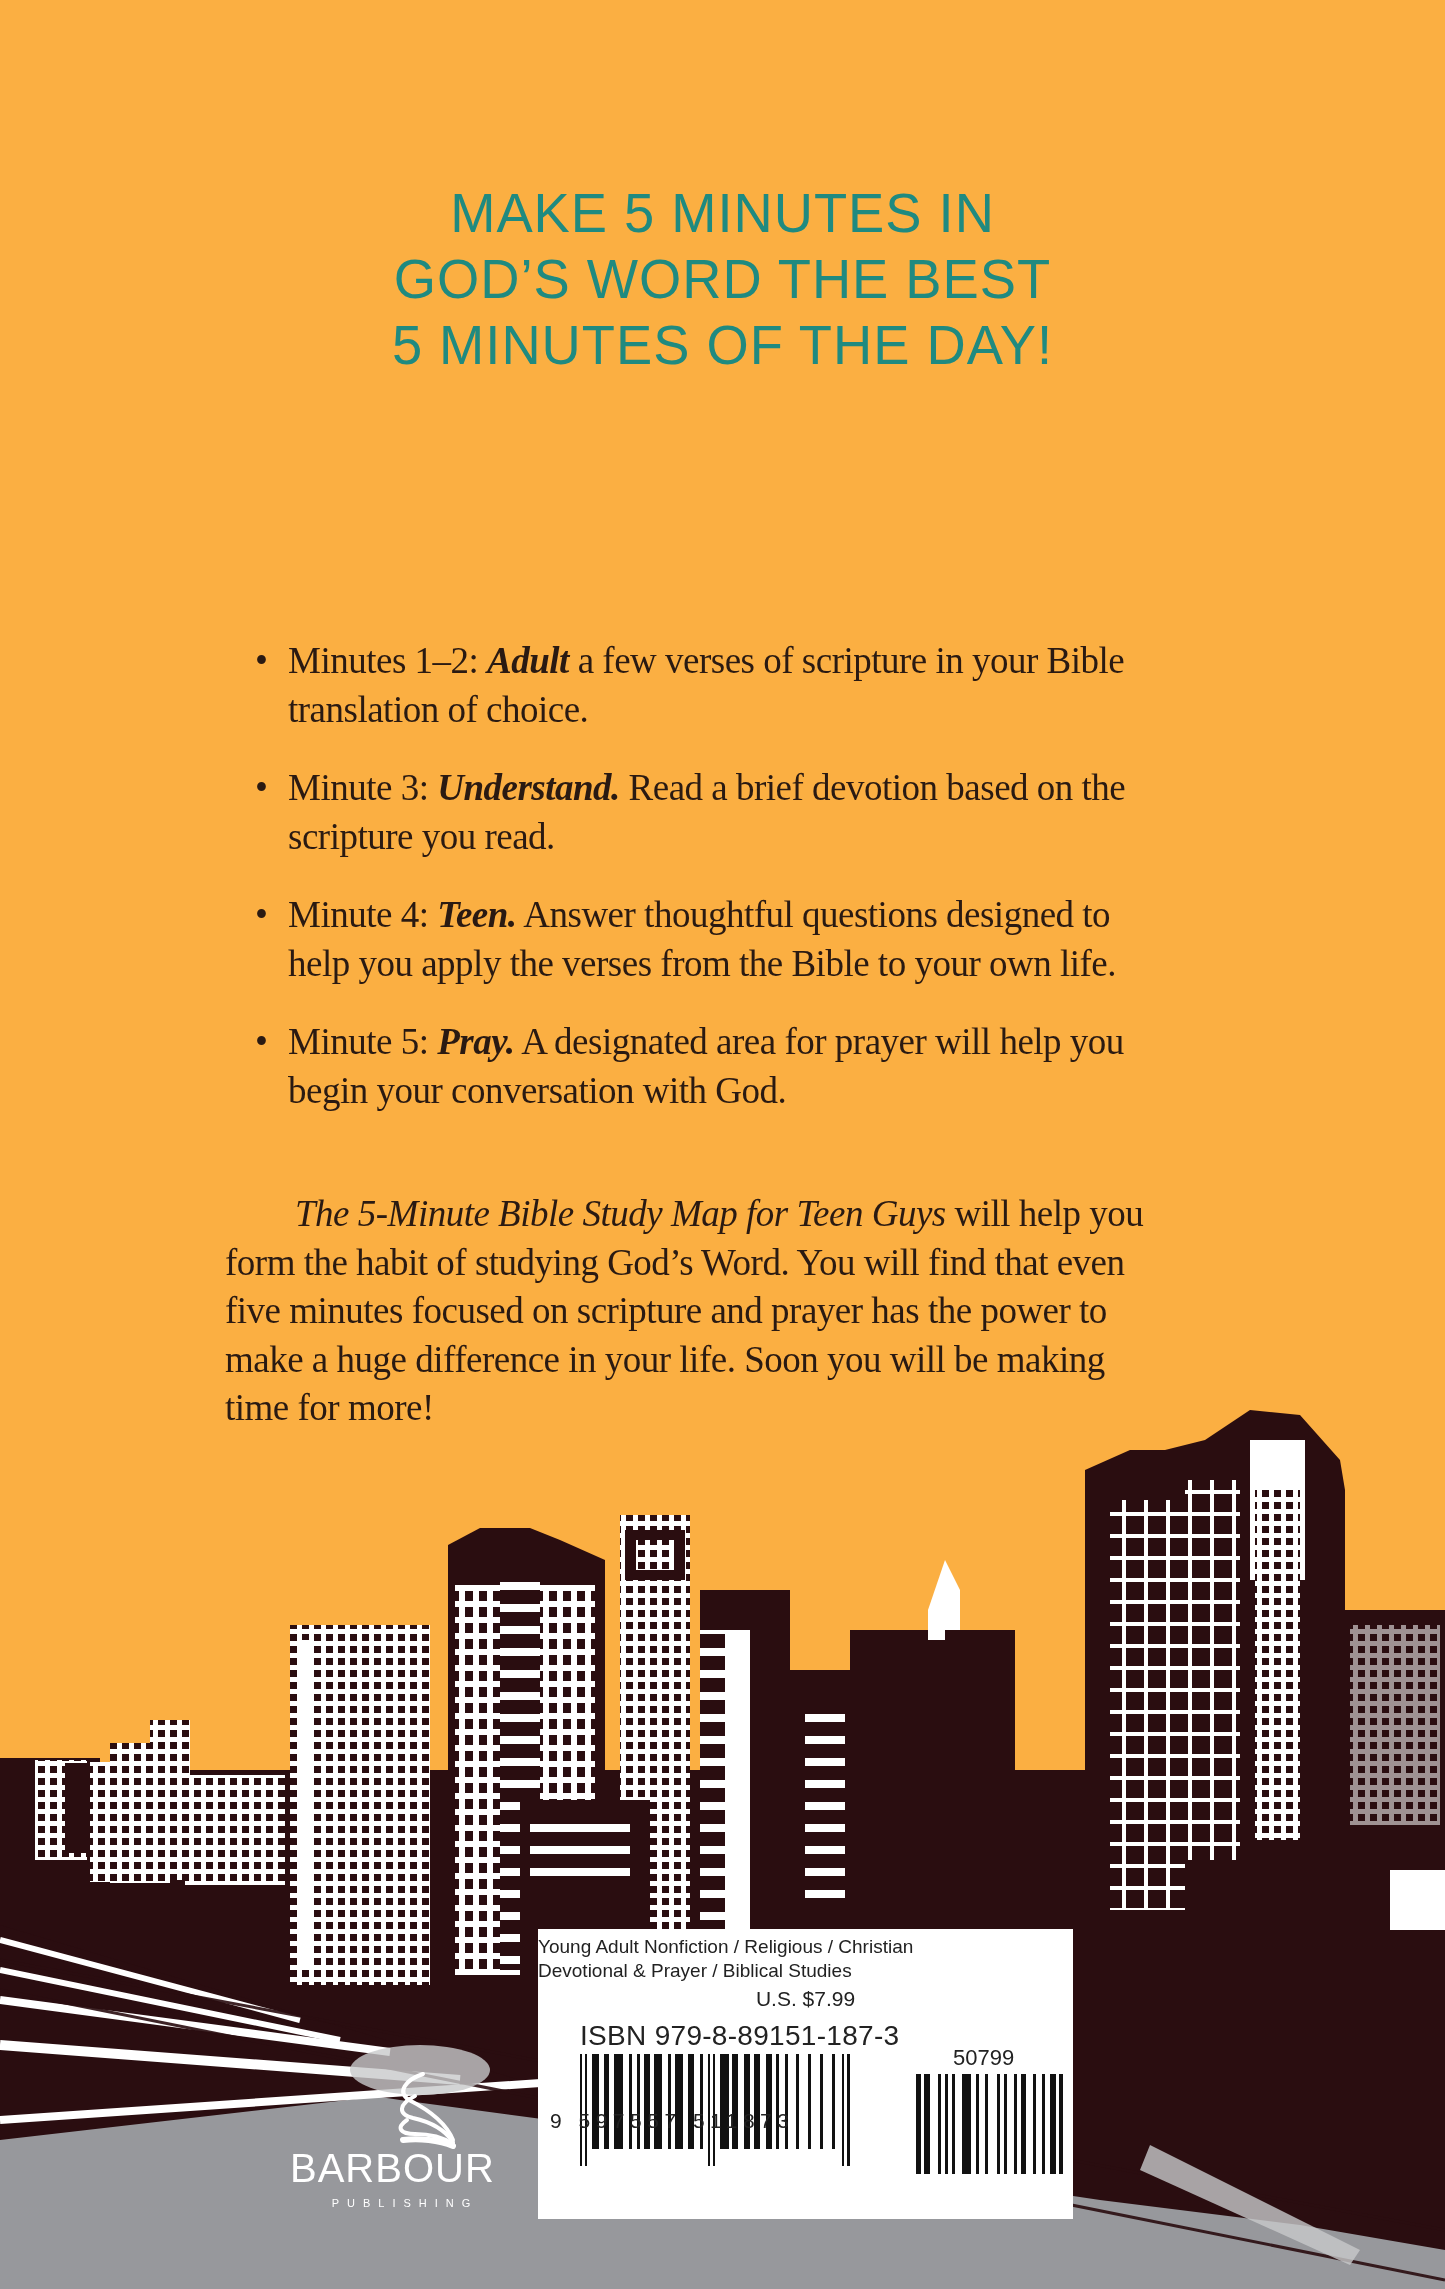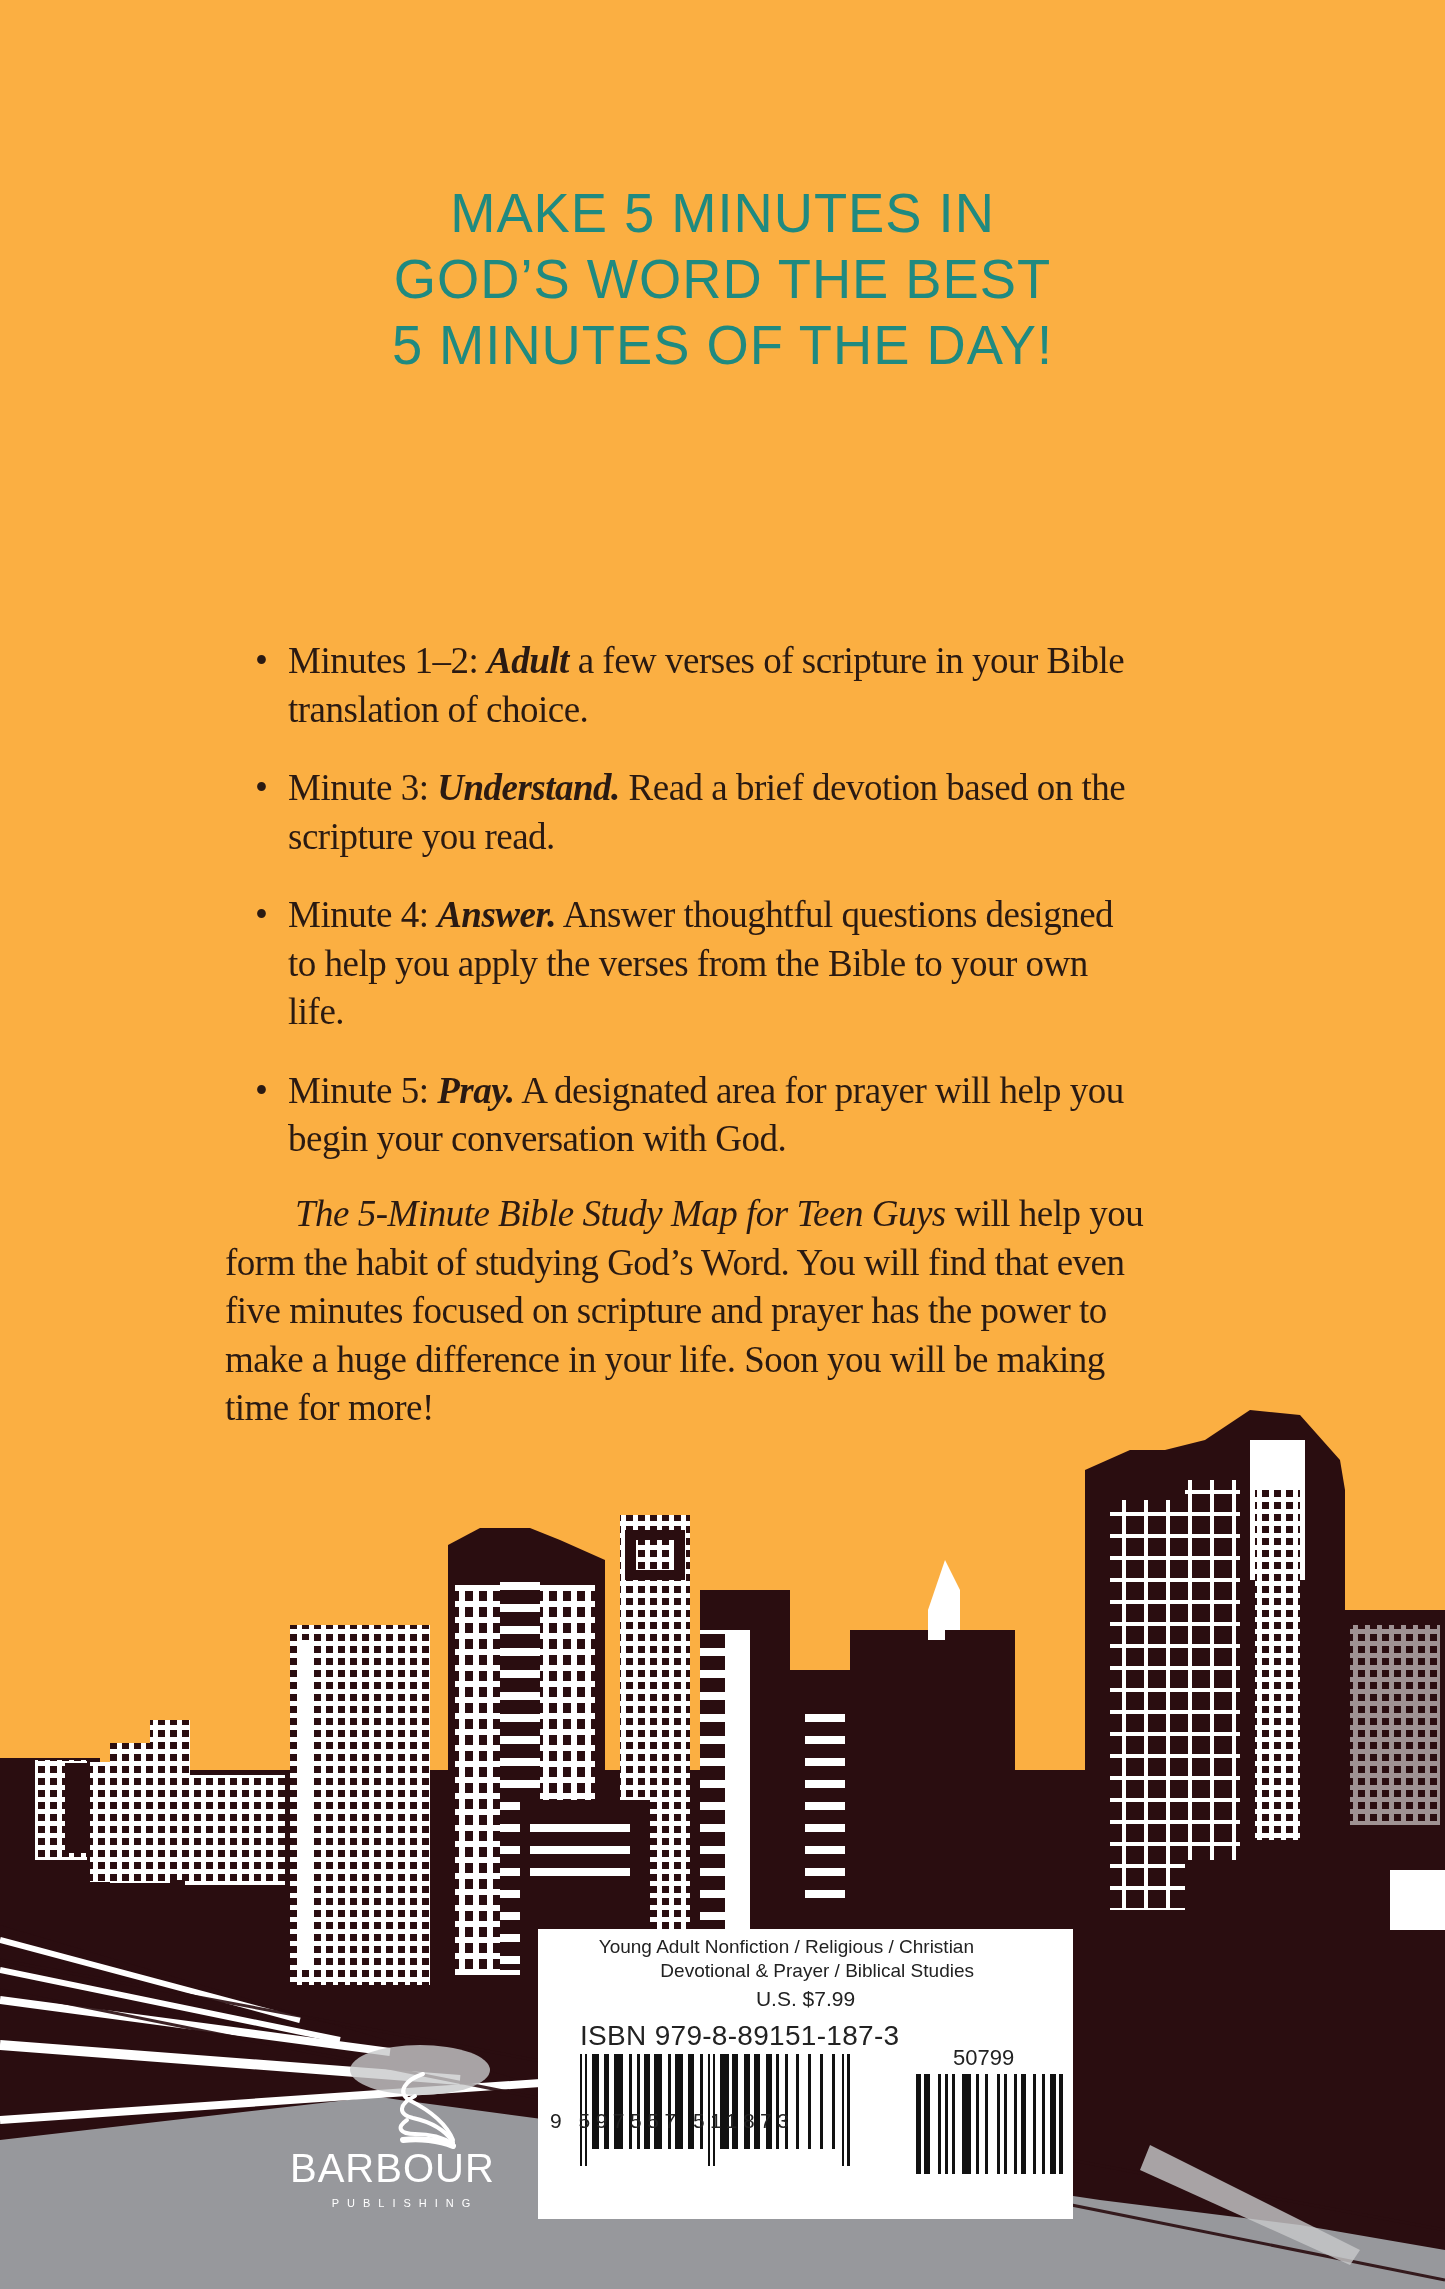--- a/index.html
+++ b/index.html
@@ -43,21 +43,21 @@
     .outro i { font-style: italic; }
 
     .skyline { position: absolute; left: 0; top: 1380px; width: 1445px; height: 909px; }
 
     .label {
       position: absolute; left: 538px; top: 1929px; width: 535px; height: 290px;
       background: #ffffff;
       font-family: "Liberation Sans", "DejaVu Sans", sans-serif;
       color: #222;
     }
-    .label .cat { position: absolute; left: 0; width: 436px; text-align: right; font-size: 19px; line-height: 24px; }
+    .label .cat { position: absolute; left: 0; width: 436px; text-align: left; font-size: 19px; line-height: 24px; }
     .label .cat1 { top: 6px; }
     .label .cat2 { top: 30px; }
     .label .price { position: absolute; left: 0; width: 535px; top: 58px; text-align: center; font-size: 21px; }
     .label .isbn { position: absolute; left: 42px; top: 91px; font-size: 28px; letter-spacing: 0.3px; }
     .label .addon-num { position: absolute; left: 415px; top: 116px; font-size: 22px; }
     .label .bc-main { position: absolute; left: 42px; top: 125px; width: 300px; height: 120px; }
     .label .bc-addon { position: absolute; left: 378px; top: 145px; width: 150px; height: 100px; }
     .label .digits { position: absolute; left: 12px; top: 180px; font-size: 21px; letter-spacing: 5.5px; }
 
     .logo { position: absolute; left: 290px; top: 2070px; width: 230px; height: 170px; }
@@ -81,21 +81,21 @@
   <div class="headline">
     <span>MAKE 5 MINUTES IN</span>
     <span>GOD’S WORD THE BEST</span>
     <span>5 MINUTES OF THE DAY!</span>
   </div>
 
 
   <ul class="bullets">
     <li><span>Minutes 1–2: </span><b>Adult</b><span> a few verses of scripture in your Bible translation of choice.</span></li>
     <li><span>Minute 3: </span><b>Understand.</b><span> Read a brief devotion based on the scripture you read.</span></li>
-    <li><span>Minute 4: </span><b>Answer.</b><span> Answer thoughtful questions designed to help you apply the verses from the Bible to your own life.</span></li>
+    <li><span>Minute 4: </span><b>Teen.</b><span> Answer thoughtful questions designed to help you apply the verses from the Bible to your own life.</span></li>
     <li><span>Minute 5: </span><b>Pray.</b><span> A designated area for prayer will help you begin your conversation with God.</span></li>
   </ul>
 
   <p class="body-text outro"><i>The 5-Minute Bible Study Map for Teen Guys</i><span> will help you form the habit of studying God’s Word. You will find that even five minutes focused on scripture and prayer has the power to make a huge difference in your life. Soon you will be making time for more!</span></p>
 
   <svg class="skyline" viewBox="0 0 1445 909" preserveAspectRatio="none">
     <defs>
       <pattern id="win" width="14" height="16" patternUnits="userSpaceOnUse">
         <rect width="14" height="16" fill="#ffffff"></rect>
         <rect x="3" y="3" width="8" height="10" fill="#2a0d10"></rect>

